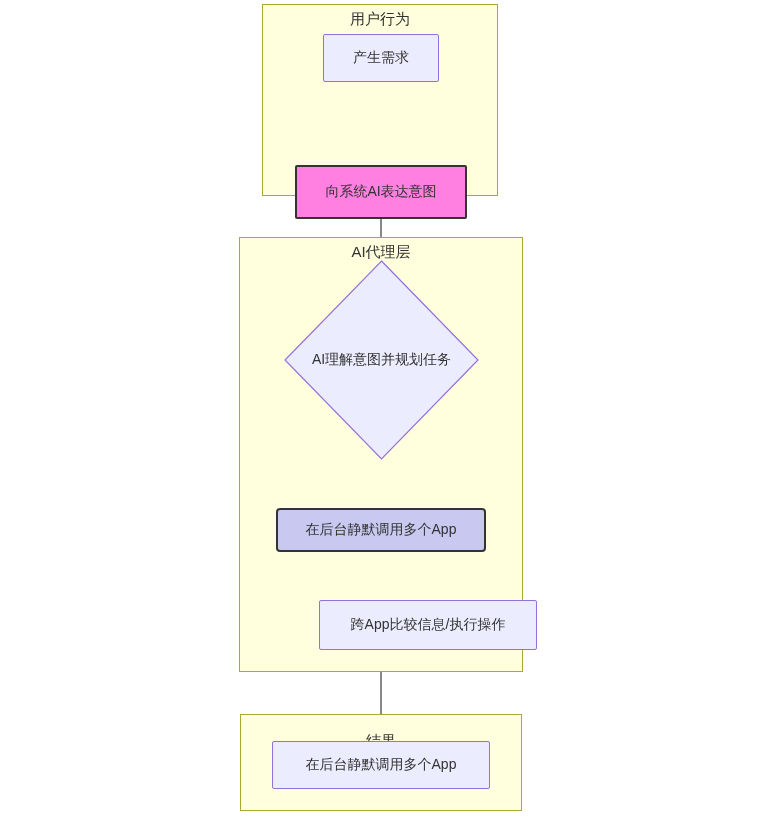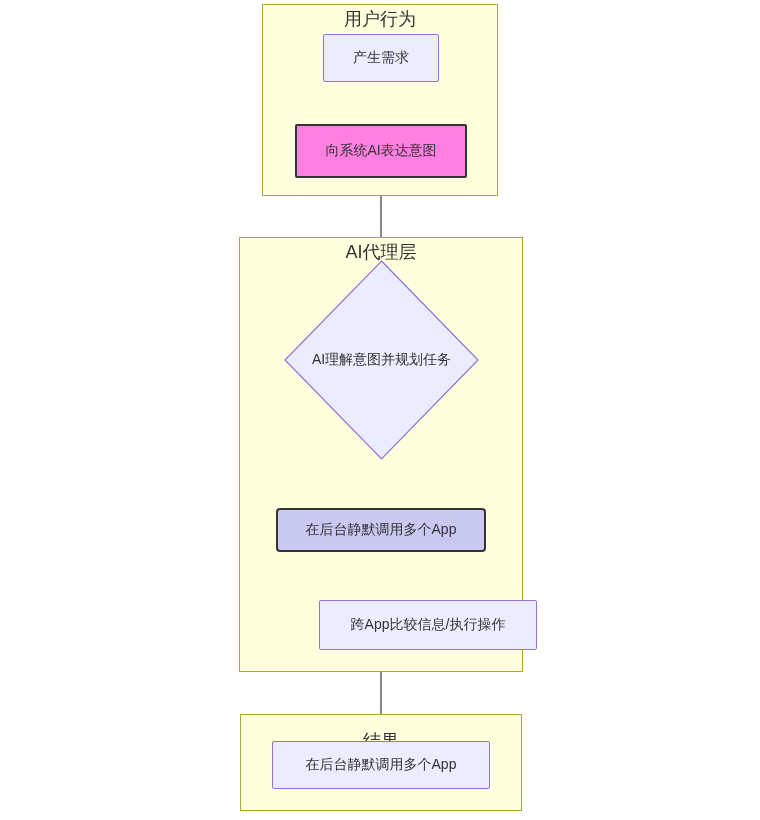--- a/index.html
+++ b/index.html
@@ -32,21 +32,21 @@
     background: #ffffde;
     border: 1px solid #aaaa33;
     box-sizing: border-box;
   }
   .subgraph-title {
     position: absolute;
     top: -10px;
     left: 0;
     width: 100%;
     text-align: center;
-    font-size: 18px;
+    font-size: 15px;
     color: #333333;
     line-height: 20px;
     white-space: nowrap;
   }
   
   .node {
     position: absolute;
     box-sizing: border-box;
     display: flex;
     align-items: center;
@@ -58,20 +58,21 @@
   }
   .node-rect {
     background: #ececff;
     border: 1px solid #9370db;
     border-radius: 2px;
   }
   .node-rect-highlight-pink {
     background: #ff80e0;
     border: 2.5px solid #333333;
     border-radius: 2px;
+    margin-top: 41px;
   }
   .node-rect-highlight-blue {
     background: #c8c8f0;
     border: 2.5px solid #333333;
     border-radius: 4px;
   }
   .node-diamond {
     background: transparent;
     border: none;
   }

